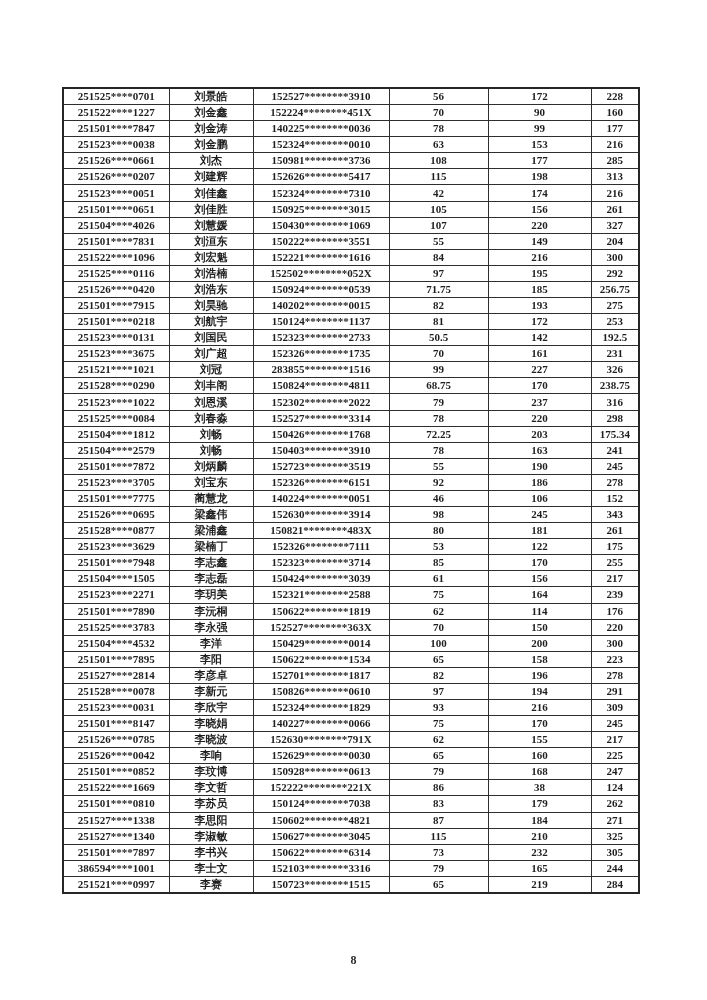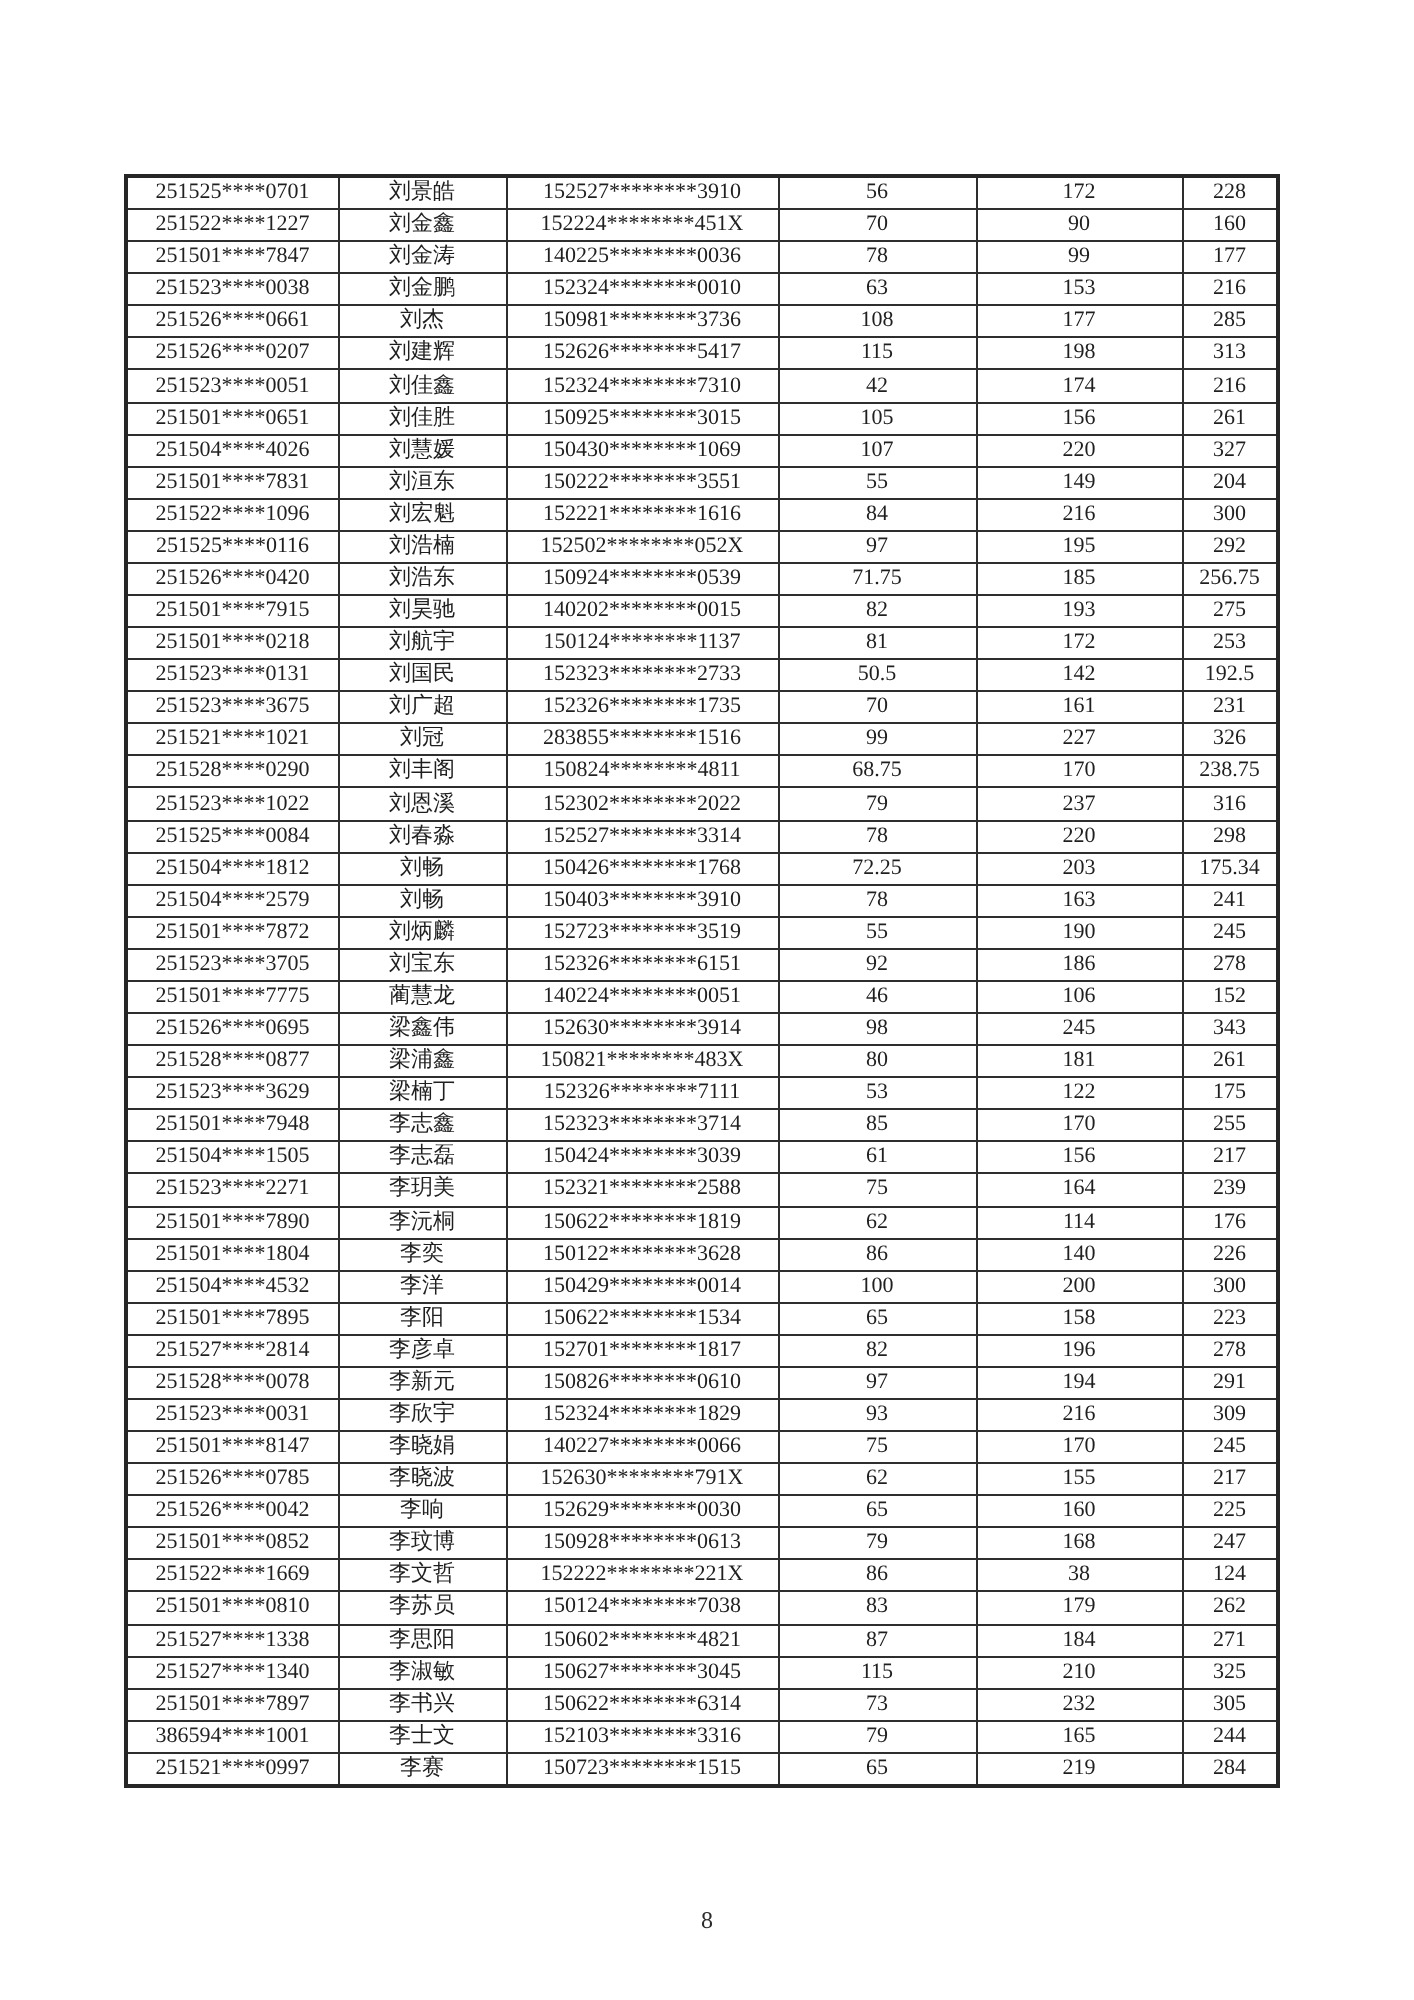--- a/index.html
+++ b/index.html
@@ -3,20 +3,21 @@
 <meta charset="utf-8">
 <style>
   html, body { margin: 0; padding: 0; background: #e8e8e8; }
   .page {
     position: relative;
     width: 707px;
     height: 1000px;
     background: #ffffff;
     overflow: hidden;
     font-family: "Liberation Serif", "DejaVu Serif", serif;
+    font-weight: bold;
   }
   table.score-table {
     position: absolute;
     left: 62px;
     top: 87px;
     border-collapse: collapse;
     table-layout: fixed;
     border: 2px solid #262626;
   }
   table.score-table td {
@@ -353,29 +354,29 @@
 
   <tr>
     <td>251501****7890</td>
     <td>李沅桐</td>
     <td>150622********1819</td>
     <td>62</td>
     <td>114</td>
     <td>176</td>
   </tr>
 
-
-  <tr>
-    <td>251501****1804</td>
-    <td>李奕</td>
-    <td>150122********3628</td>
-    <td>86</td>
-    <td>140</td>
-    <td>226</td>
-  </tr>
+  <tr>
+    <td>251525****3783</td>
+    <td>李永强</td>
+    <td>152527********363X</td>
+    <td>70</td>
+    <td>150</td>
+    <td>220</td>
+  </tr>
+
 
   <tr>
     <td>251504****4532</td>
     <td>李洋</td>
     <td>150429********0014</td>
     <td>100</td>
     <td>200</td>
     <td>300</td>
   </tr>
 

